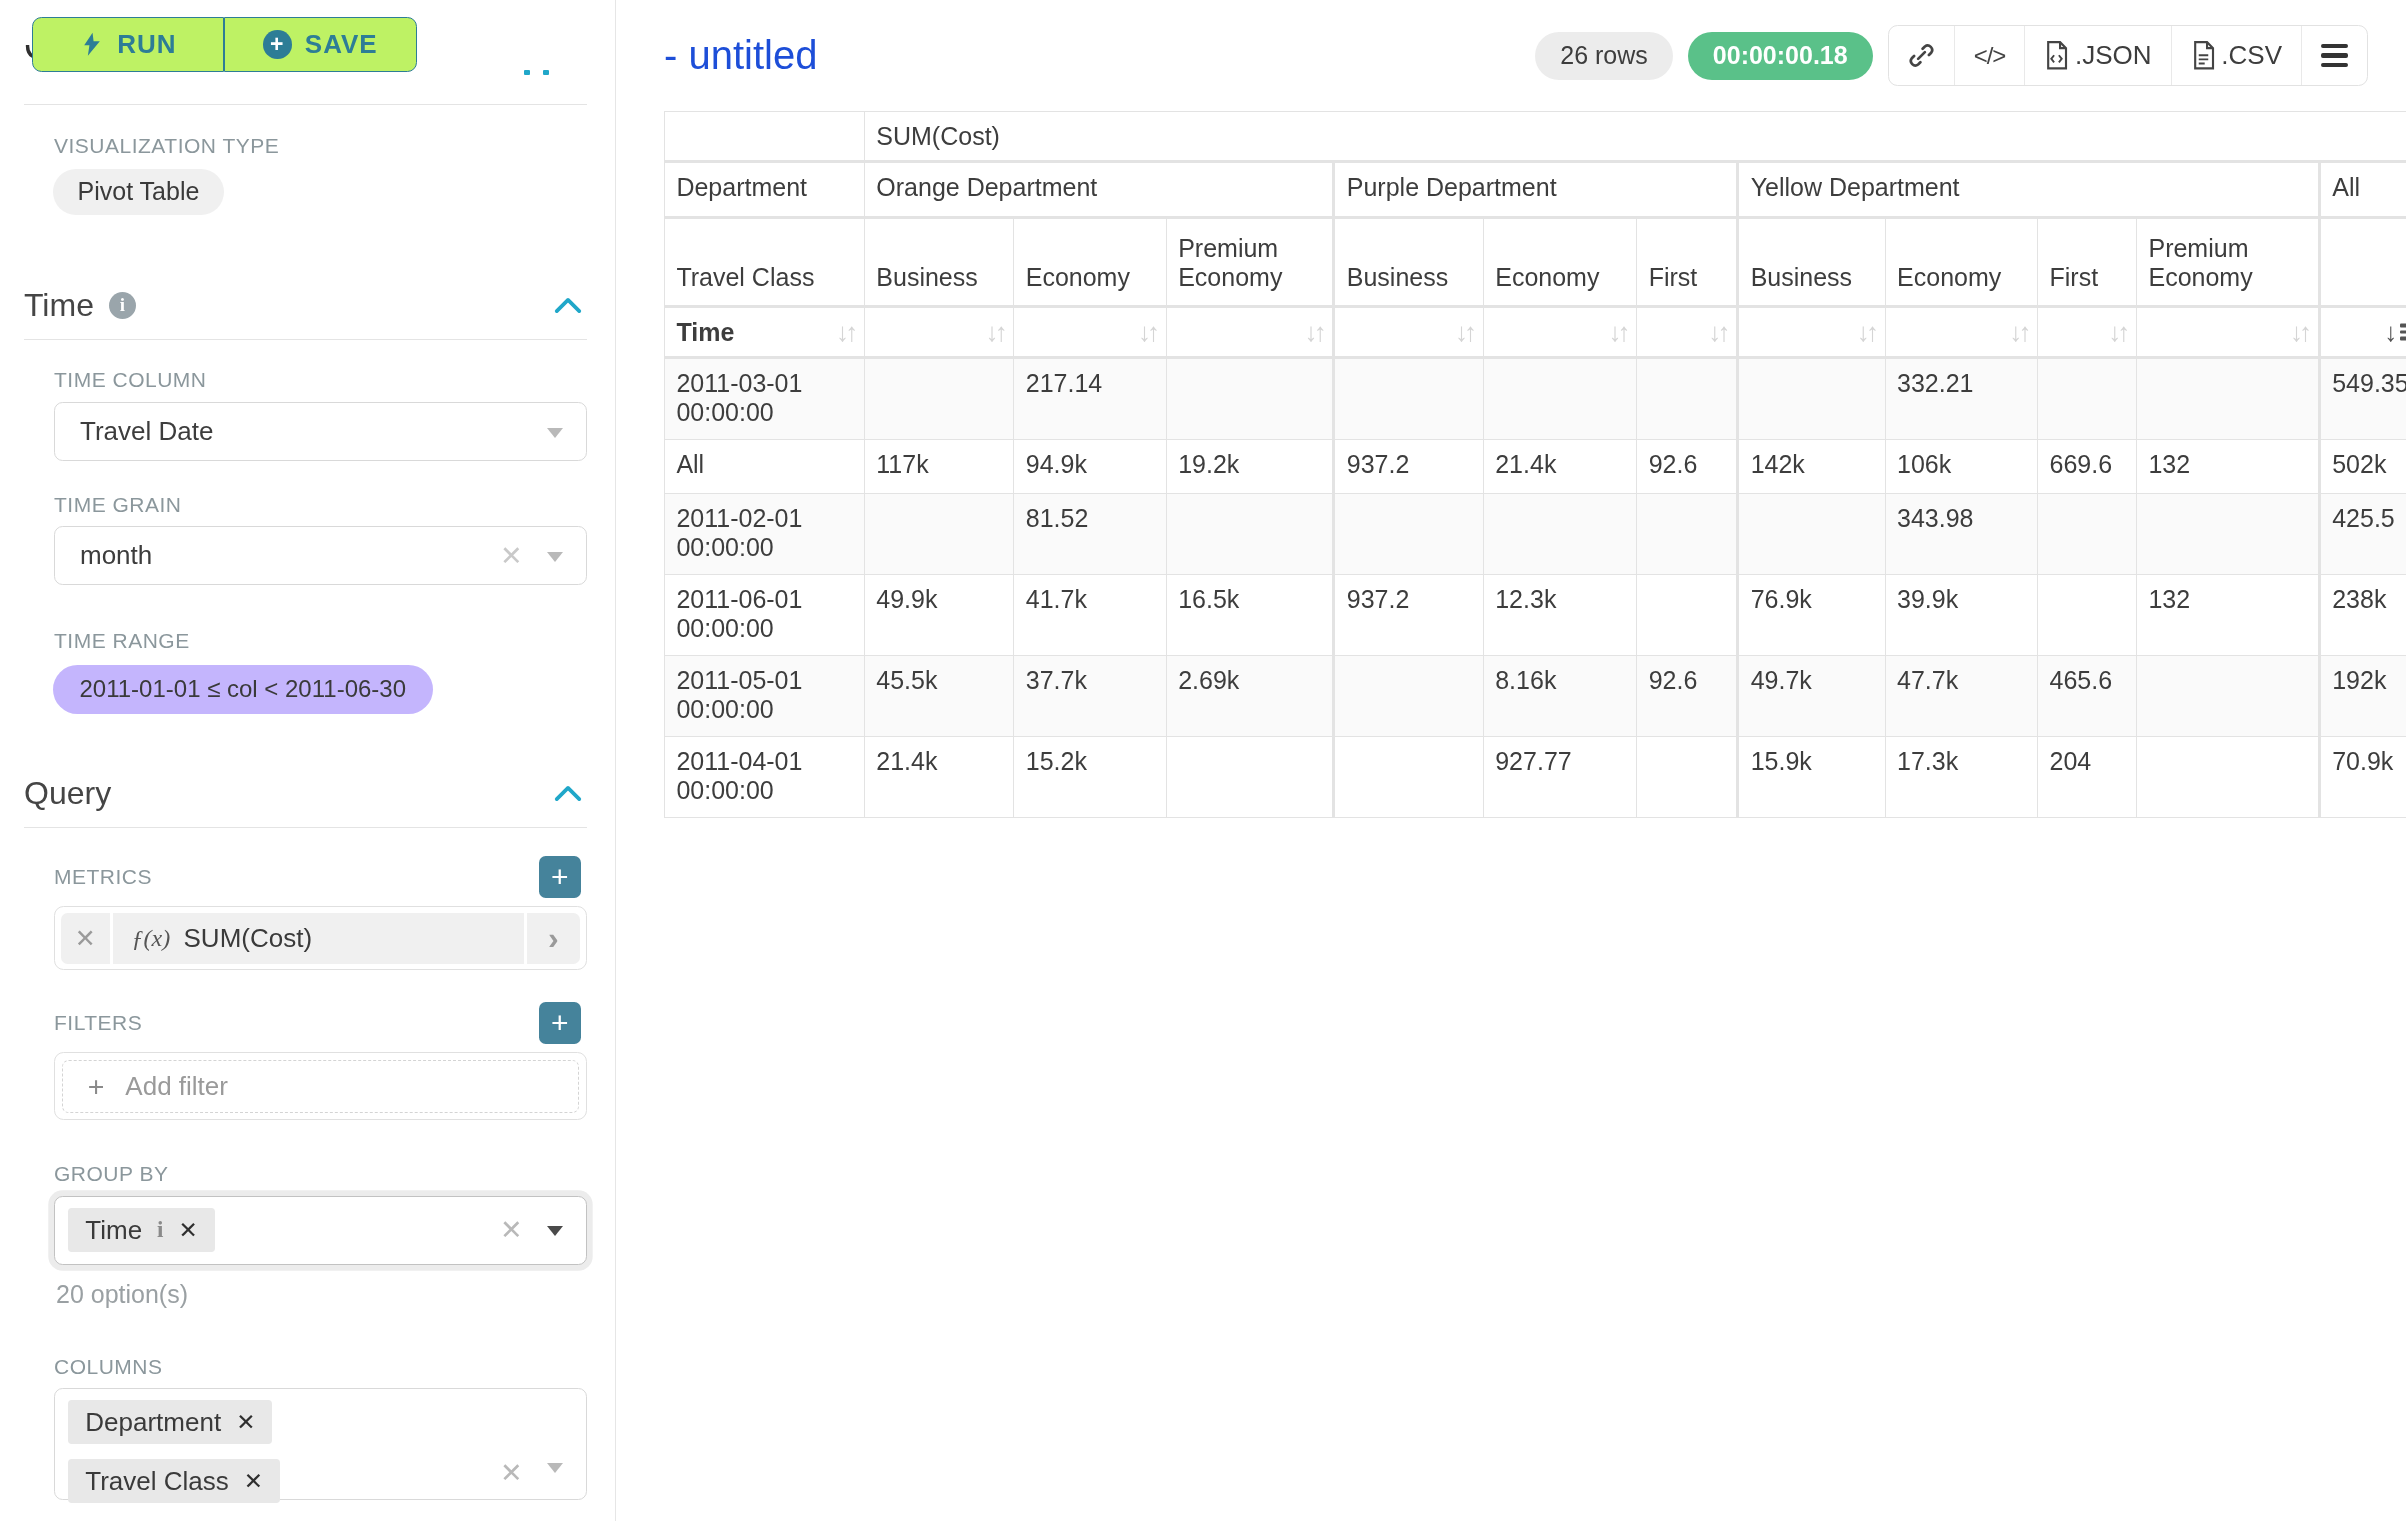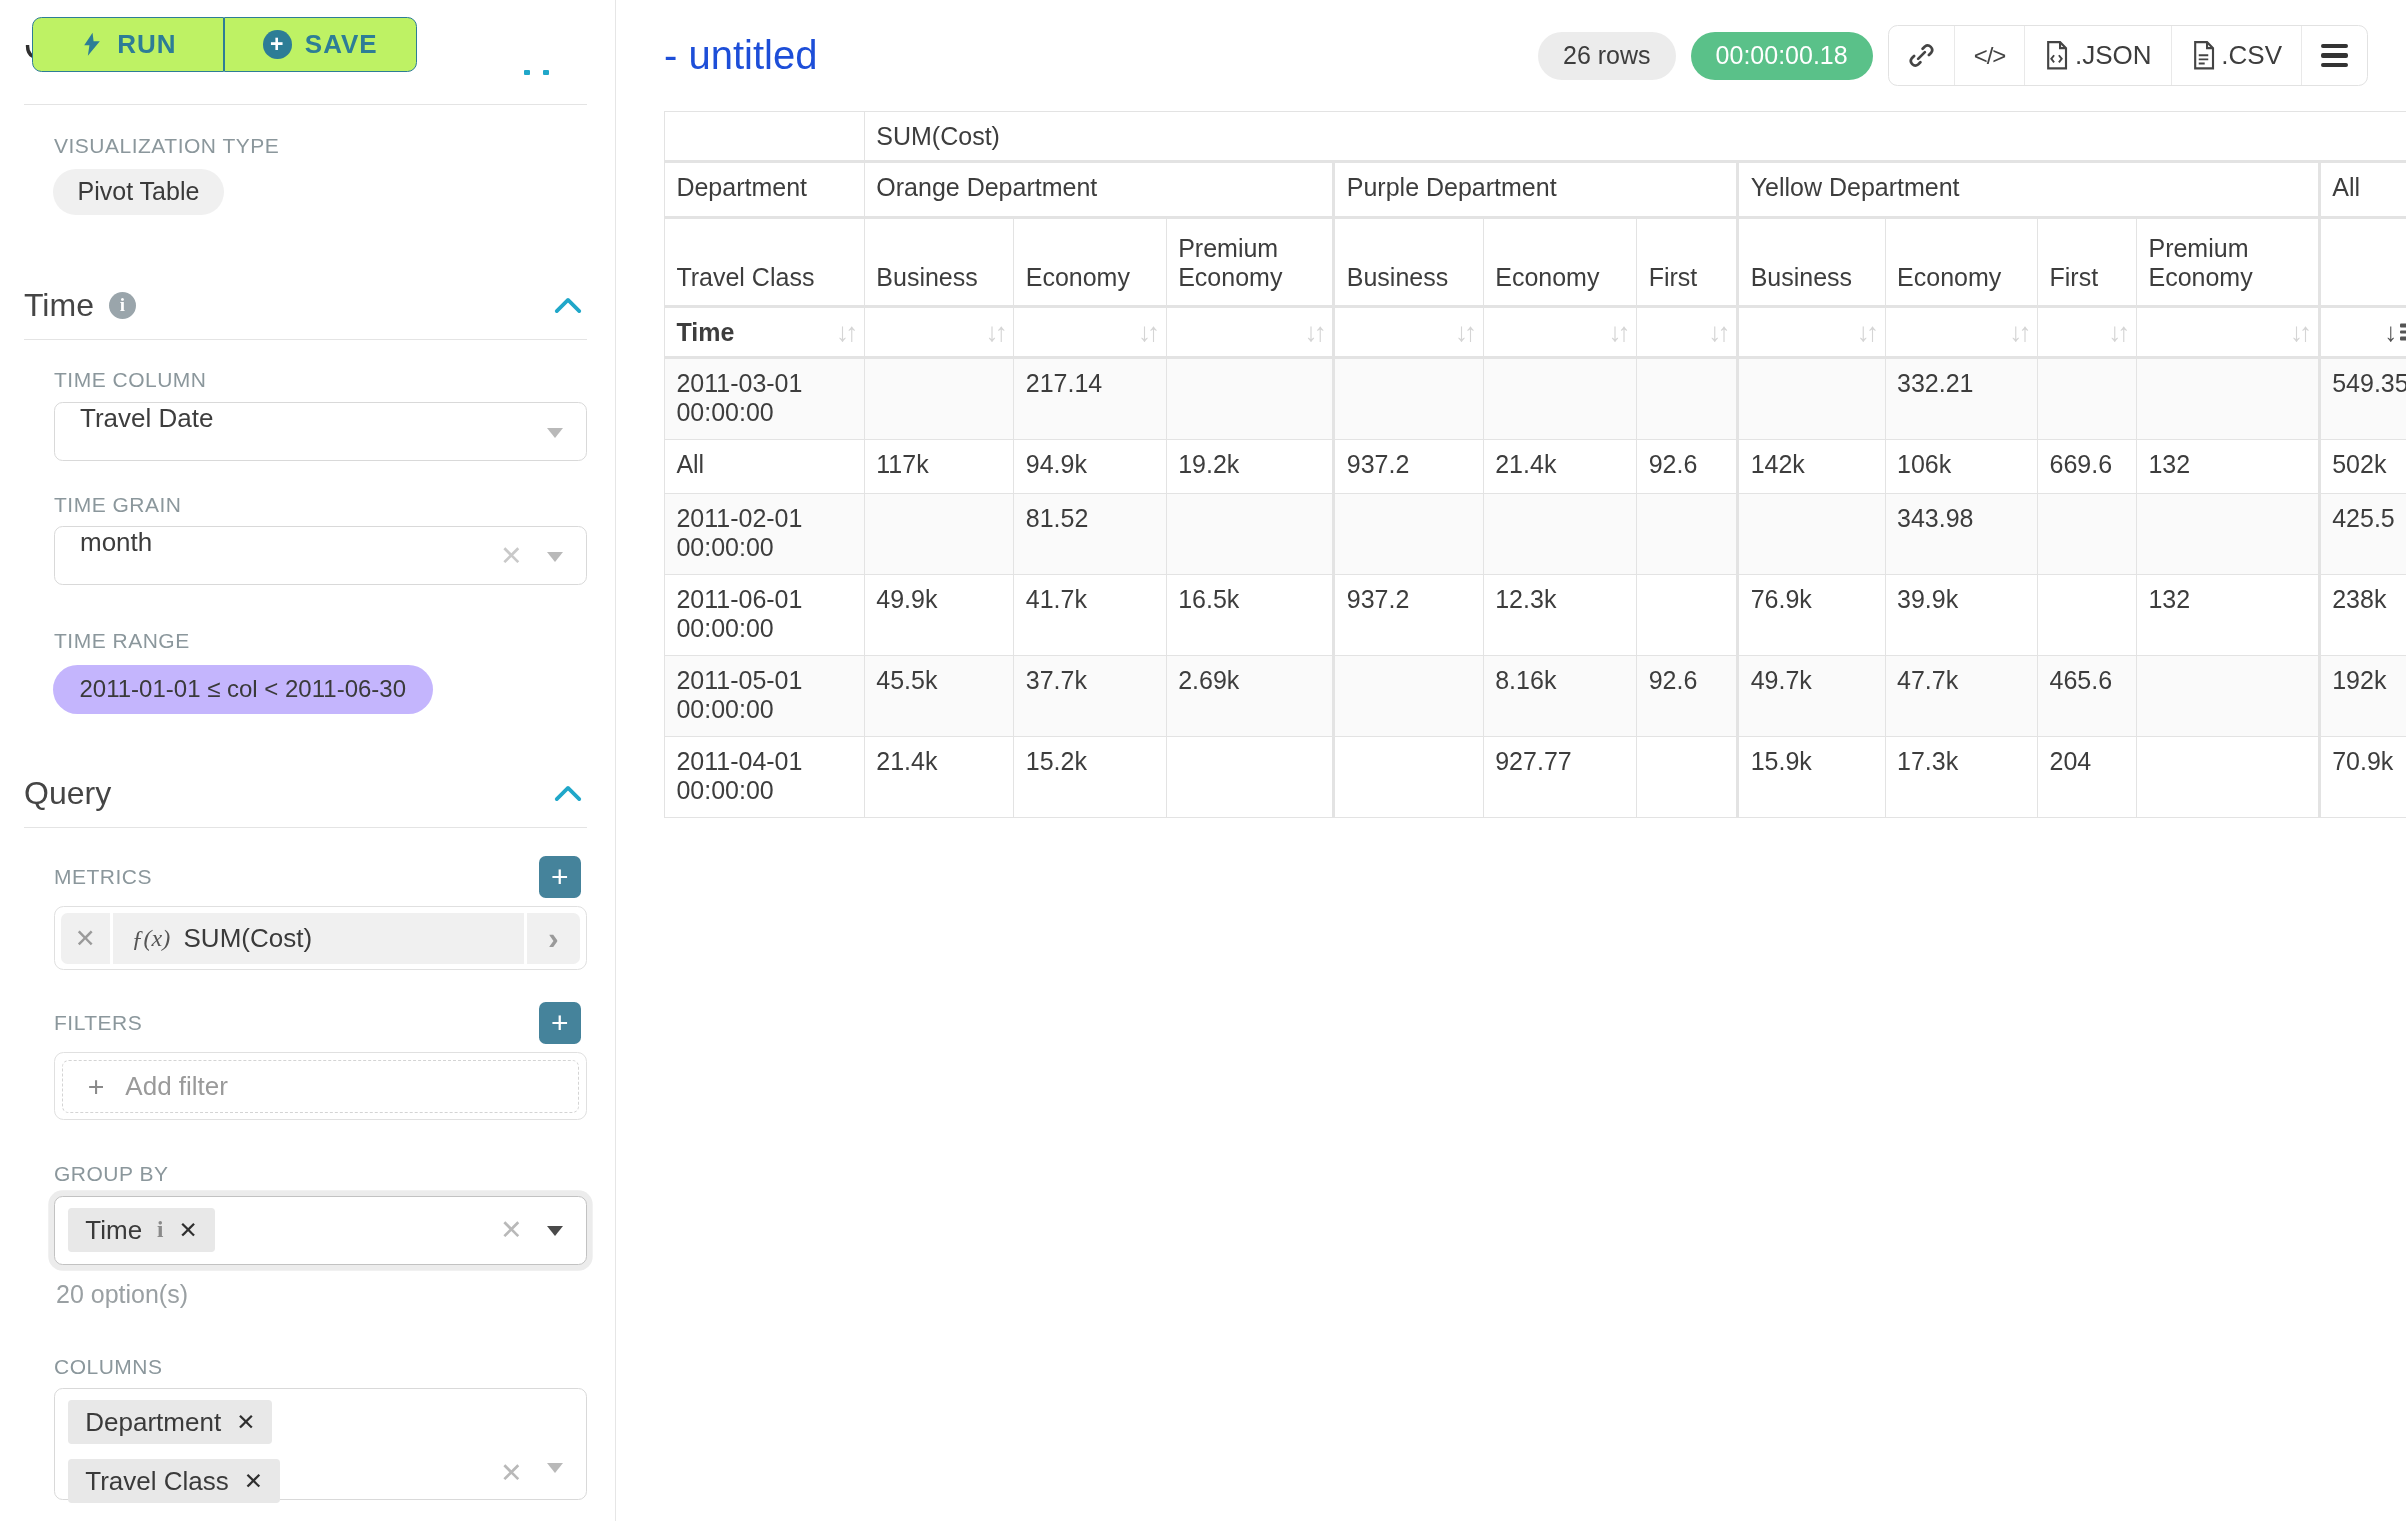--- a/index.html
+++ b/index.html
@@ -24,21 +24,21 @@
   hr.divider{border:none;border-top:1.9px solid #e4e4e4;margin:23px 0 0 0;}
   .ctrl-label{font-size:21px;color:var(--label);letter-spacing:0.5px;margin:28.5px 0 0 30px;}
   .pill{display:inline-flex;align-items:center;height:46px;padding:0 25px;background:#f0f0f0;
     border-radius:23px;font-size:25px;color:#3a3a3a;margin:11.4px 0 0 28.5px;}
   .section-head{display:flex;align-items:center;margin:72px 0 0 0;font-size:32px;color:#454545;}
   .section-head .info-icon{margin-left:15px;}
   .info-icon{width:27px;height:27px;border-radius:50%;background:#9aa5ab;color:#fff;display:inline-flex;
     align-items:center;justify-content:center;font-size:19px;font-weight:700;font-family:"Liberation Serif",serif;}
   .section-head svg{margin-left:auto;margin-right:3.8px;}
   .select{position:relative;margin:9.5px 0 0 30px;border:1.9px solid var(--border);border-radius:8.6px;height:59px;
-    display:flex;padding:0 91px 0 25px;font-size:26px;color:#3d3d3d;background:#fff;box-sizing:border-box;}
+    display:flex;align-items:center;padding:0 91px 0 25px;font-size:26px;color:#3d3d3d;background:#fff;box-sizing:border-box;}
   .select .arrow{position:absolute;right:23px;top:50%;margin-top:-3.8px;width:0;height:0;
     border-left:8.6px solid transparent;border-right:8.6px solid transparent;border-top:10.5px solid #b9b9b9;}
   .select .clear{position:absolute;right:63px;top:50%;transform:translateY(-50%);color:#c9c9c9;font-size:27px;cursor:pointer;}
   .range-pill{display:inline-flex;align-items:center;height:49px;padding:0 27px;background:#c4b5fd;border-radius:25px;
     font-size:24px;color:#3a3a3a;margin:11.4px 0 0 28.5px;}
   .field-row{display:flex;align-items:center;margin:28.5px 5.7px 0 30px;}
   .field-row .ctrl-label{margin:0;}
   .plus-btn{margin-left:auto;width:42px;height:42px;border-radius:6.7px;background:var(--plus);color:#fff;display:flex;
     align-items:center;justify-content:center;font-size:30px;font-weight:500;line-height:1;cursor:pointer;}
   .metric-outer{margin:7.6px 0 0 30px;border:1.9px solid #e0e0e0;border-radius:9.5px;background:#fff;padding:5.7px;box-sizing:border-box;}
@@ -71,21 +71,21 @@
   .tag-select.multi .arrow{top:74px;border-top-color:#b9b9b9;}
   .options-note{font-size:25px;color:#9aa0a3;margin:15px 0 0 32px;}
 
   
   .main{position:absolute;left:618px;top:0;right:0;bottom:0;background:#fff;}
   .main-header{display:flex;align-items:center;margin:25px 38px 0 46px;}
   .title{font-size:40px;color:#1d4ed8;font-weight:400;}
   .header-right{margin-left:auto;display:flex;align-items:center;gap:15px;}
   .badge{display:flex;align-items:center;height:48px;padding:0 25px;border-radius:25px;font-size:25px;}
   .badge.rows{background:#ececec;color:#3d3d3d;}
-  .badge.timer{background:var(--green);color:#fff;}
+  .badge.timer{background:var(--green);color:#fff;font-weight:bold;}
   .btn-group{display:flex;border:1.9px solid #e2e2e2;border-radius:9.5px;height:59px;align-items:stretch;background:#fff;}
   .tbtn{display:flex;align-items:center;justify-content:center;padding:0 19px;border-left:1.9px solid #e9e9e9;
     font-size:26px;color:#3d3d3d;gap:5.7px;cursor:pointer;}
   .tbtn:first-child{border-left:none;}
   .code-glyph{font-size:24px;color:#444;letter-spacing:-1px;}
   .burger{display:flex;flex-direction:column;gap:4.8px;}
   .burger i{width:27px;height:4.8px;background:#333;border-radius:1.9px;}
 
   
   .pivot-wrap{margin:25px 0 0 46px;width:1759px;}

